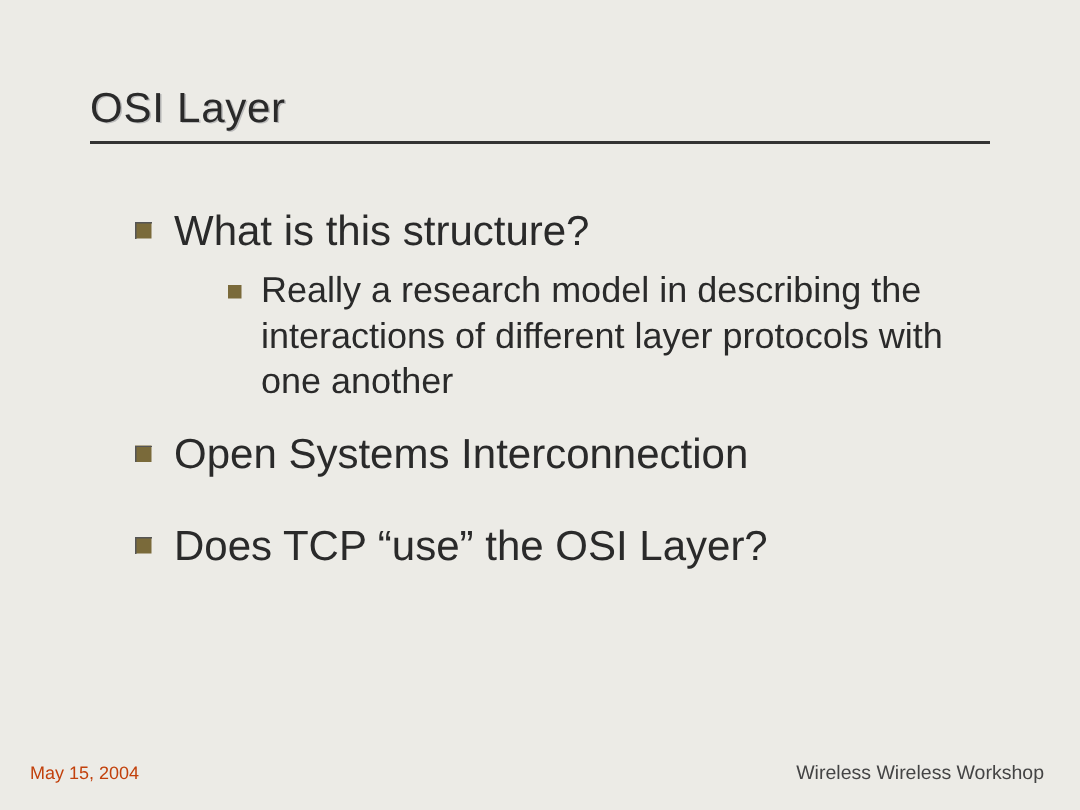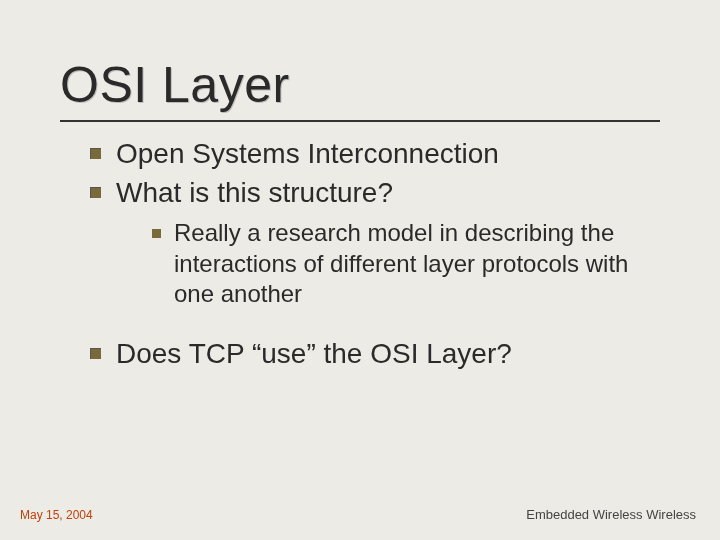--- a/index.html
+++ b/index.html
@@ -21,21 +21,21 @@
   }
   .title-wrap {
     position: absolute;
     left: 60px;
     top: 56px;
     right: 60px;
     padding-bottom: 6px;
     border-bottom: 2px solid #333;
   }
   .title {
-    font-size: 50px;
+    font-size: 28px;
     letter-spacing: 0.5px;
     font-weight: 400;
     text-shadow: 1px 1px 0 #bbb;
     margin: 0;
   }
   ul.level1 {
     position: absolute;
     left: 90px;
     top: 136px;
     right: 50px;
@@ -102,31 +102,31 @@
 <body>
 
 <div class="slide">
 
   <div class="title-wrap">
     <h1 class="title">OSI Layer</h1>
   </div>
 
   <ul class="level1">
     <li>
-      <span>Open Systems Interconnection</span>
-    </li>
-    <li>
       <span>What is this structure?</span>
       <ul class="level2">
         <li>
           <span>Really a research model in describing the interactions of different layer protocols with one another</span>
         </li>
       </ul>
     </li>
+    <li>
+      <span>Open Systems Interconnection</span>
+    </li>
     <li class="spaced-above">
       <span>Does TCP “use” the OSI Layer?</span>
     </li>
   </ul>
 
   <div class="footer-left">May 15, 2004</div>
-  <div class="footer-right">Embedded Wireless Wireless</div>
+  <div class="footer-right">Wireless Wireless Workshop</div>
 
 </div>
 
 </body></html>

